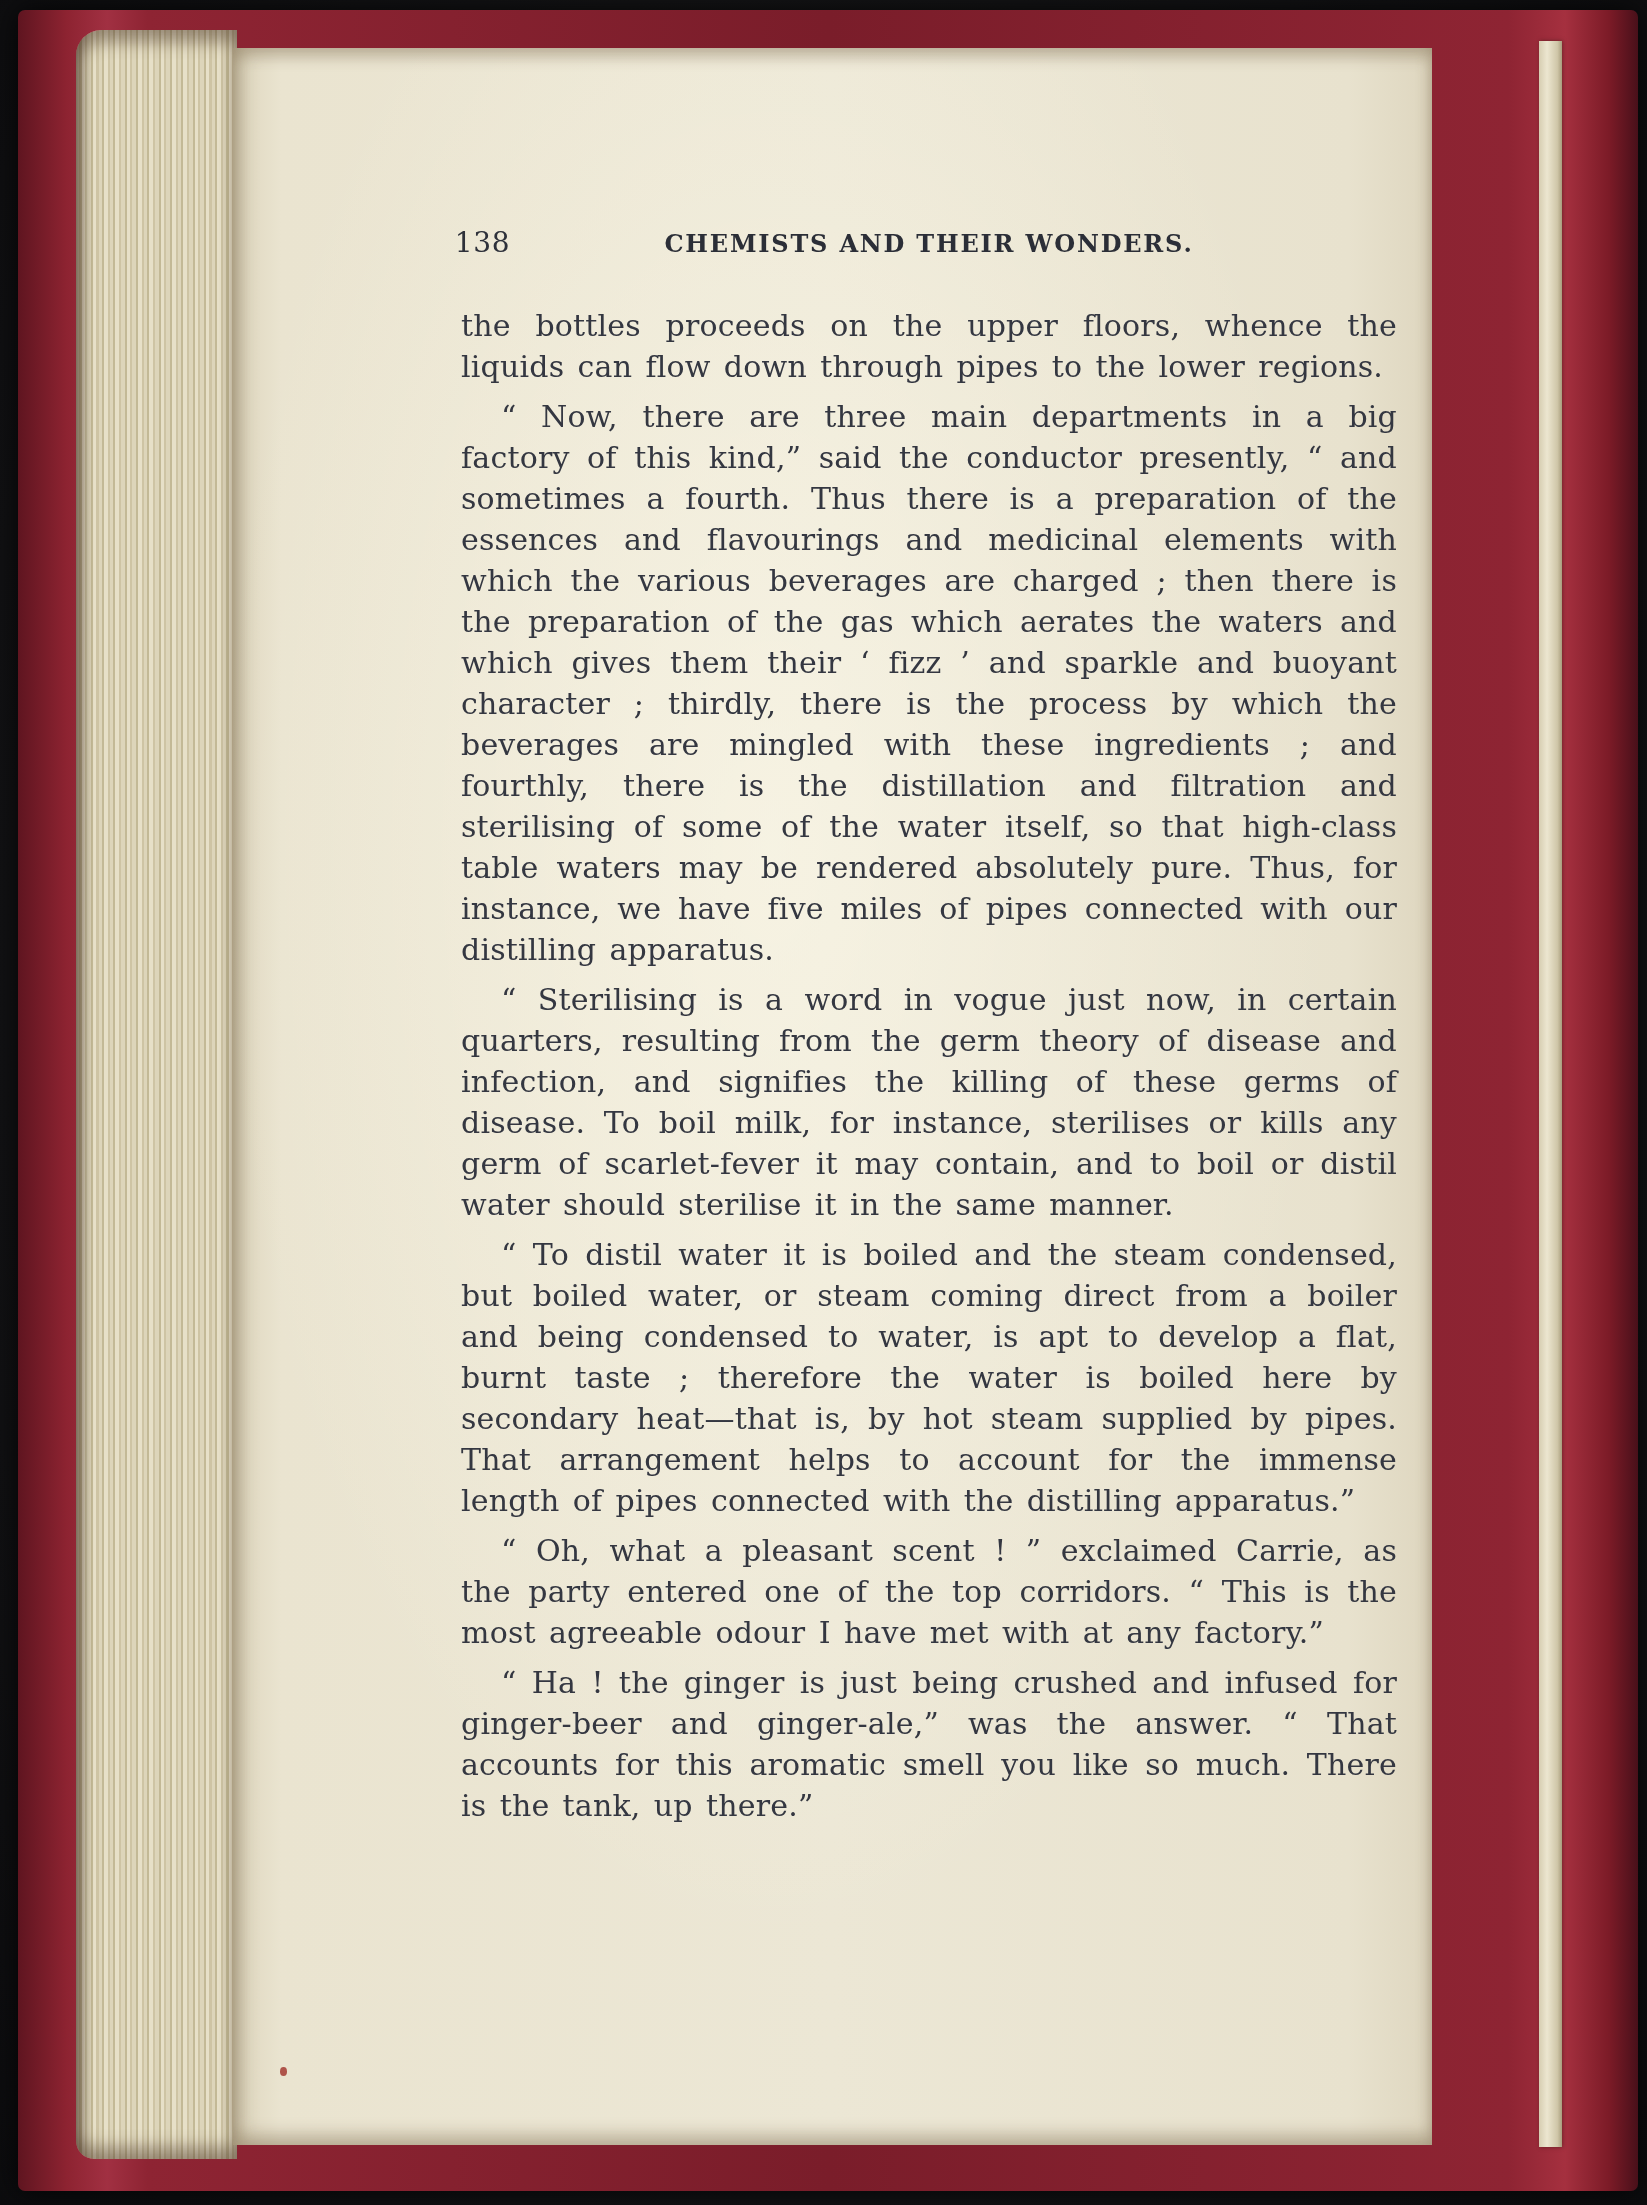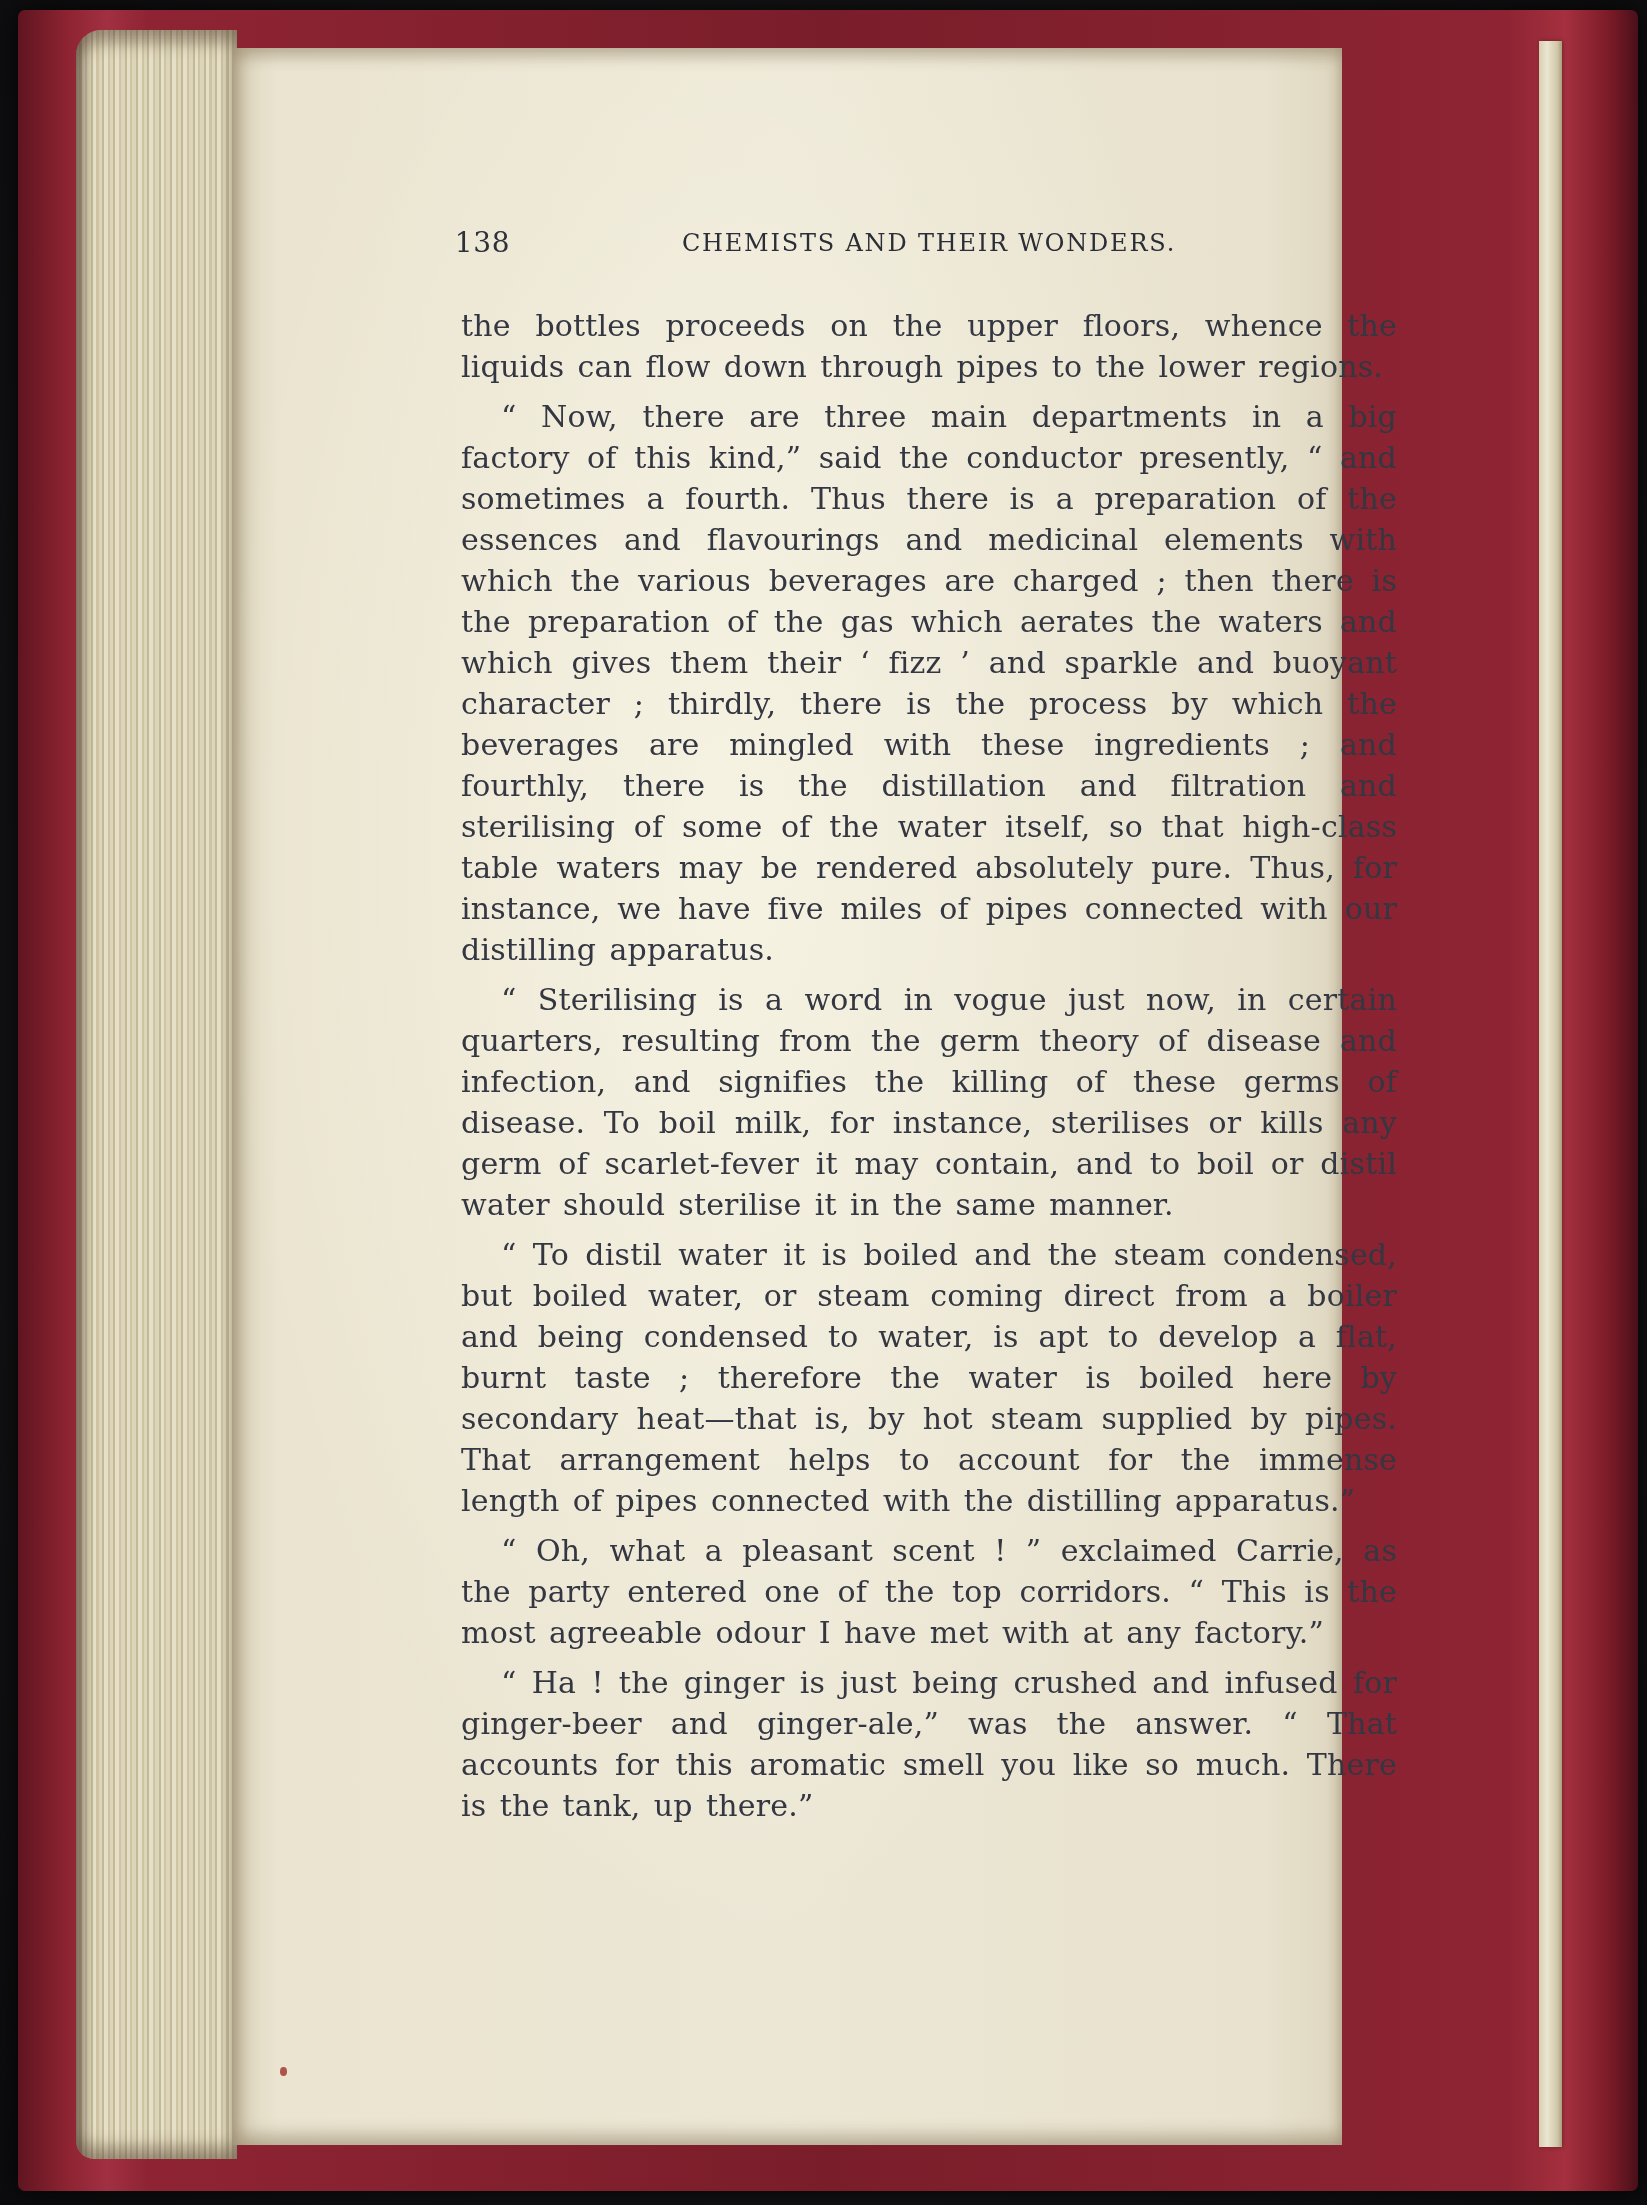--- a/index.html
+++ b/index.html
@@ -61,21 +61,21 @@
     z-index: 2;
     background: linear-gradient(90deg, #d6cdb1 0%, #ece6d0 35%, #cfc6a8 80%, #a89d7d 100%);
     box-shadow: 1.4px 0 4.2px rgba(40,20,15,0.5);
   }
 
   
   .page {
     position: absolute;
     left: 233px;
     top: 48px;
-    width: 1109px;
+    width: 1199px;
     height: 2097px;
     z-index: 3;
     background:
       radial-gradient(ellipse at 45% 38%, rgba(255,252,238,0.55) 0%, rgba(255,252,238,0) 60%),
       linear-gradient(90deg, #ddd5bd 0%, #eae4d0 4%, #ece7d5 50%, #e8e2ce 93%, #ded6bf 100%);
     box-shadow:
       inset 0 10px 14px rgba(110,90,60,0.28),
       inset 0 -11.3px 15.5px rgba(110,90,60,0.30),
       inset 10px 0 17px rgba(110,90,60,0.22);
   }
@@ -98,21 +98,21 @@
     left: 2.8px;
     top: 0;
     font-size: 28px;
     letter-spacing: 0.7px;
     color: #2e313a;
   }
   .running-title {
     display: block;
     text-align: center;
     font-size: 24px;
-    font-weight: normal;
+    font-weight: bold;
     letter-spacing: 1.8px;
     color: #2b2e37;
     padding-top: 2.8px;
   }
 
   .body-text p {
     margin: 9px;
     font-size: 30px;
     line-height: 41px;
     text-align: justify;

